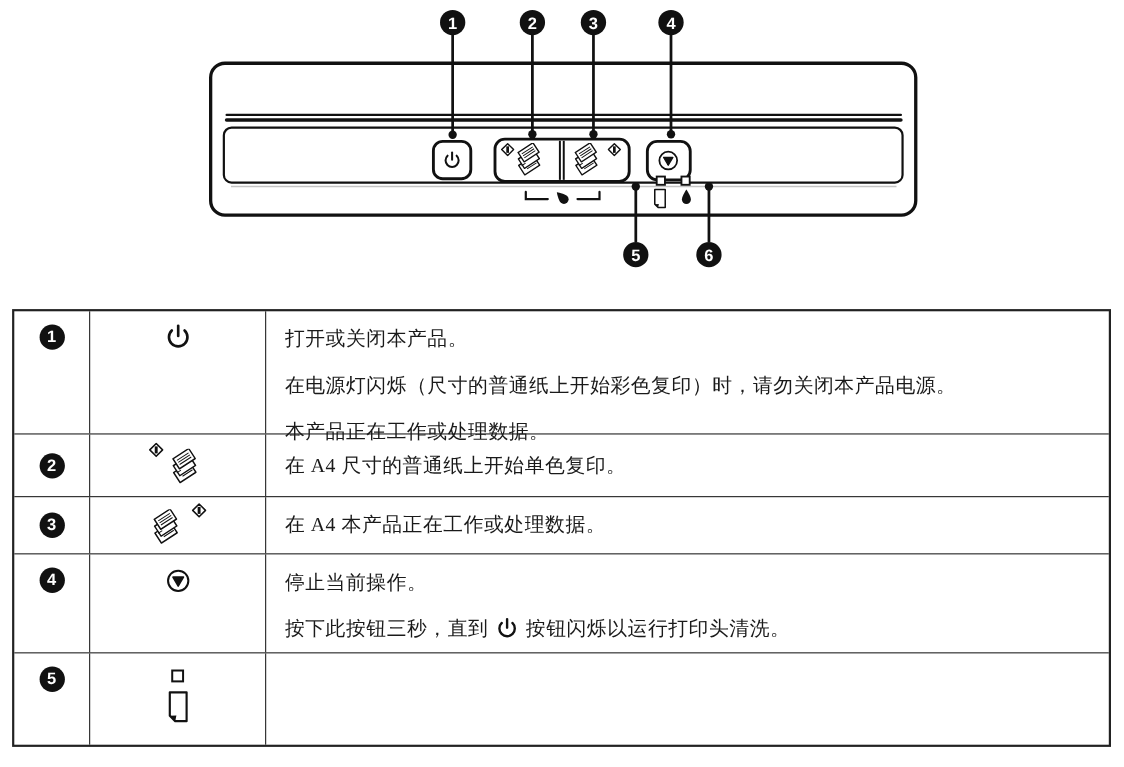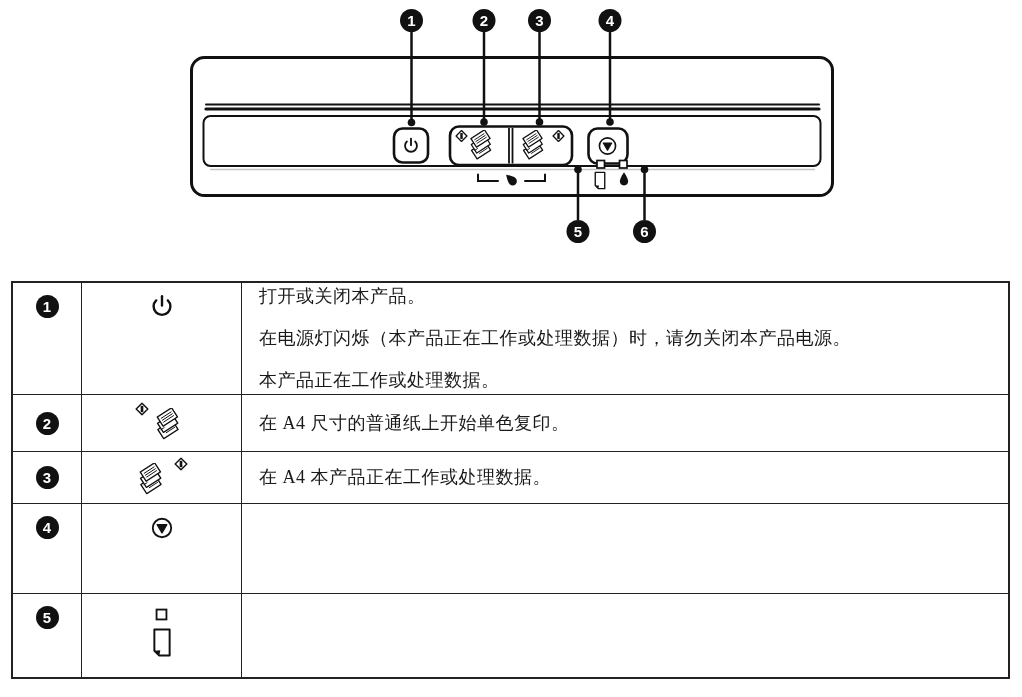--- a/index.html
+++ b/index.html
@@ -10,21 +10,21 @@
   .tbl{position:absolute;left:11px;top:281px;width:999px;border:2px solid #222;
        box-sizing:border-box;background:#fff;}
   .trow{display:flex;border-bottom:1.5px solid #222;box-sizing:border-box;}
   .trow:last-child{border-bottom:none;}
   .r1{height:112px}.r2{height:57px}.r3{height:52px}.r4{height:90px}.r5{height:83px}
   .c1{width:69px;border-right:1.5px solid #222;display:flex;justify-content:center;box-sizing:border-box;}
   .c2{width:160px;border-right:1.5px solid #222;display:flex;justify-content:center;box-sizing:border-box;}
   .c3{flex:1;padding:0 20px 0 17px;font-size:18px;letter-spacing:.5px;box-sizing:border-box;}
   .top .c1,.top .c2{align-items:flex-start;padding-top:12px;}
   .mid .c1,.mid .c2{align-items:center;}
-  .top .c3{padding-top:0;}
+  .top .c3{padding-top:12px;}
   .mid .c3{display:flex;align-items:center;}
   .c3 p{margin:0 0 15px;line-height:27px;}
   .mid .c3 p{margin:0;}
   .badge{width:23px;height:23px;border-radius:50%;background:#111;color:#fff;
          font-family:"Liberation Sans",sans-serif;font-weight:bold;font-size:15px;
          display:flex;align-items:center;justify-content:center;}
   .copy-combo{display:flex;align-items:flex-start;}
   .indicator-stack{display:flex;flex-direction:column;align-items:center;gap:6px;padding-top:2px;}
   .inline-icon{vertical-align:-4px;margin:0 7px;}
 </style>
@@ -175,21 +175,21 @@
         <div class="badge">1</div>
       </div>
       <div class="c2">
         <svg width="24" height="24" viewBox="0 0 24 24" style="margin-top:-1px">
           <path d="M17.8 6.4a8.4 8.4 0 1 1-11.6 0" fill="none" stroke="#111" stroke-width="2.4" stroke-linecap="round"></path>
           <line x1="12" y1="2.2" x2="12" y2="11.5" stroke="#111" stroke-width="2.4" stroke-linecap="round"></line>
         </svg>
       </div>
       <div class="c3">
         <p>打开或关闭本产品。</p>
-        <p>在电源灯闪烁（本产品正在工作或处理数据）时，请勿关闭本产品电源。</p>
+        <p>在电源灯闪烁（尺寸的普通纸上开始彩色复印）时，请勿关闭本产品电源。</p>
         <p>本产品正在工作或处理数据。</p>
       </div>
     </div>
 
     <div class="trow r2 mid">
       <div class="c1">
         <div class="badge">2</div>
       </div>
       <div class="c2">
         <div class="copy-combo">
@@ -252,20 +252,29 @@
     <div class="trow r4 top">
       <div class="c1">
         <div class="badge">4</div>
       </div>
       <div class="c2">
         <svg width="24" height="24" viewBox="0 0 26 26">
           <circle cx="13" cy="13" r="10" fill="none" stroke="#111" stroke-width="2"></circle>
           <path d="M7.8 9.3h10.4L13 18.2z" fill="#111" stroke="#111" stroke-width="1.5" stroke-linejoin="round"></path>
         </svg>
       </div>
+      <div class="c3">
+        <p>停止当前操作。</p>
+        <p>
+          <span>按下此按钮三秒，直到</span><svg class="inline-icon" width="20" height="20" viewBox="0 0 24 24">
+            <path d="M17.8 6.4a8.4 8.4 0 1 1-11.6 0" fill="none" stroke="#111" stroke-width="2.6" stroke-linecap="round"></path>
+            <line x1="12" y1="2.2" x2="12" y2="11.5" stroke="#111" stroke-width="2.6" stroke-linecap="round"></line>
+          </svg><span>按钮闪烁以运行打印头清洗。</span>
+        </p>
+      </div>
     </div>
 
     <div class="trow r5 top">
       <div class="c1">
         <div class="badge">5</div>
       </div>
       <div class="c2">
         <div class="indicator-stack">
           <svg width="13" height="13" viewBox="0 0 10 10">
             <rect x="1.2" y="1.2" width="7.6" height="7.6" fill="#fff" stroke="#111" stroke-width="1.4"></rect>

